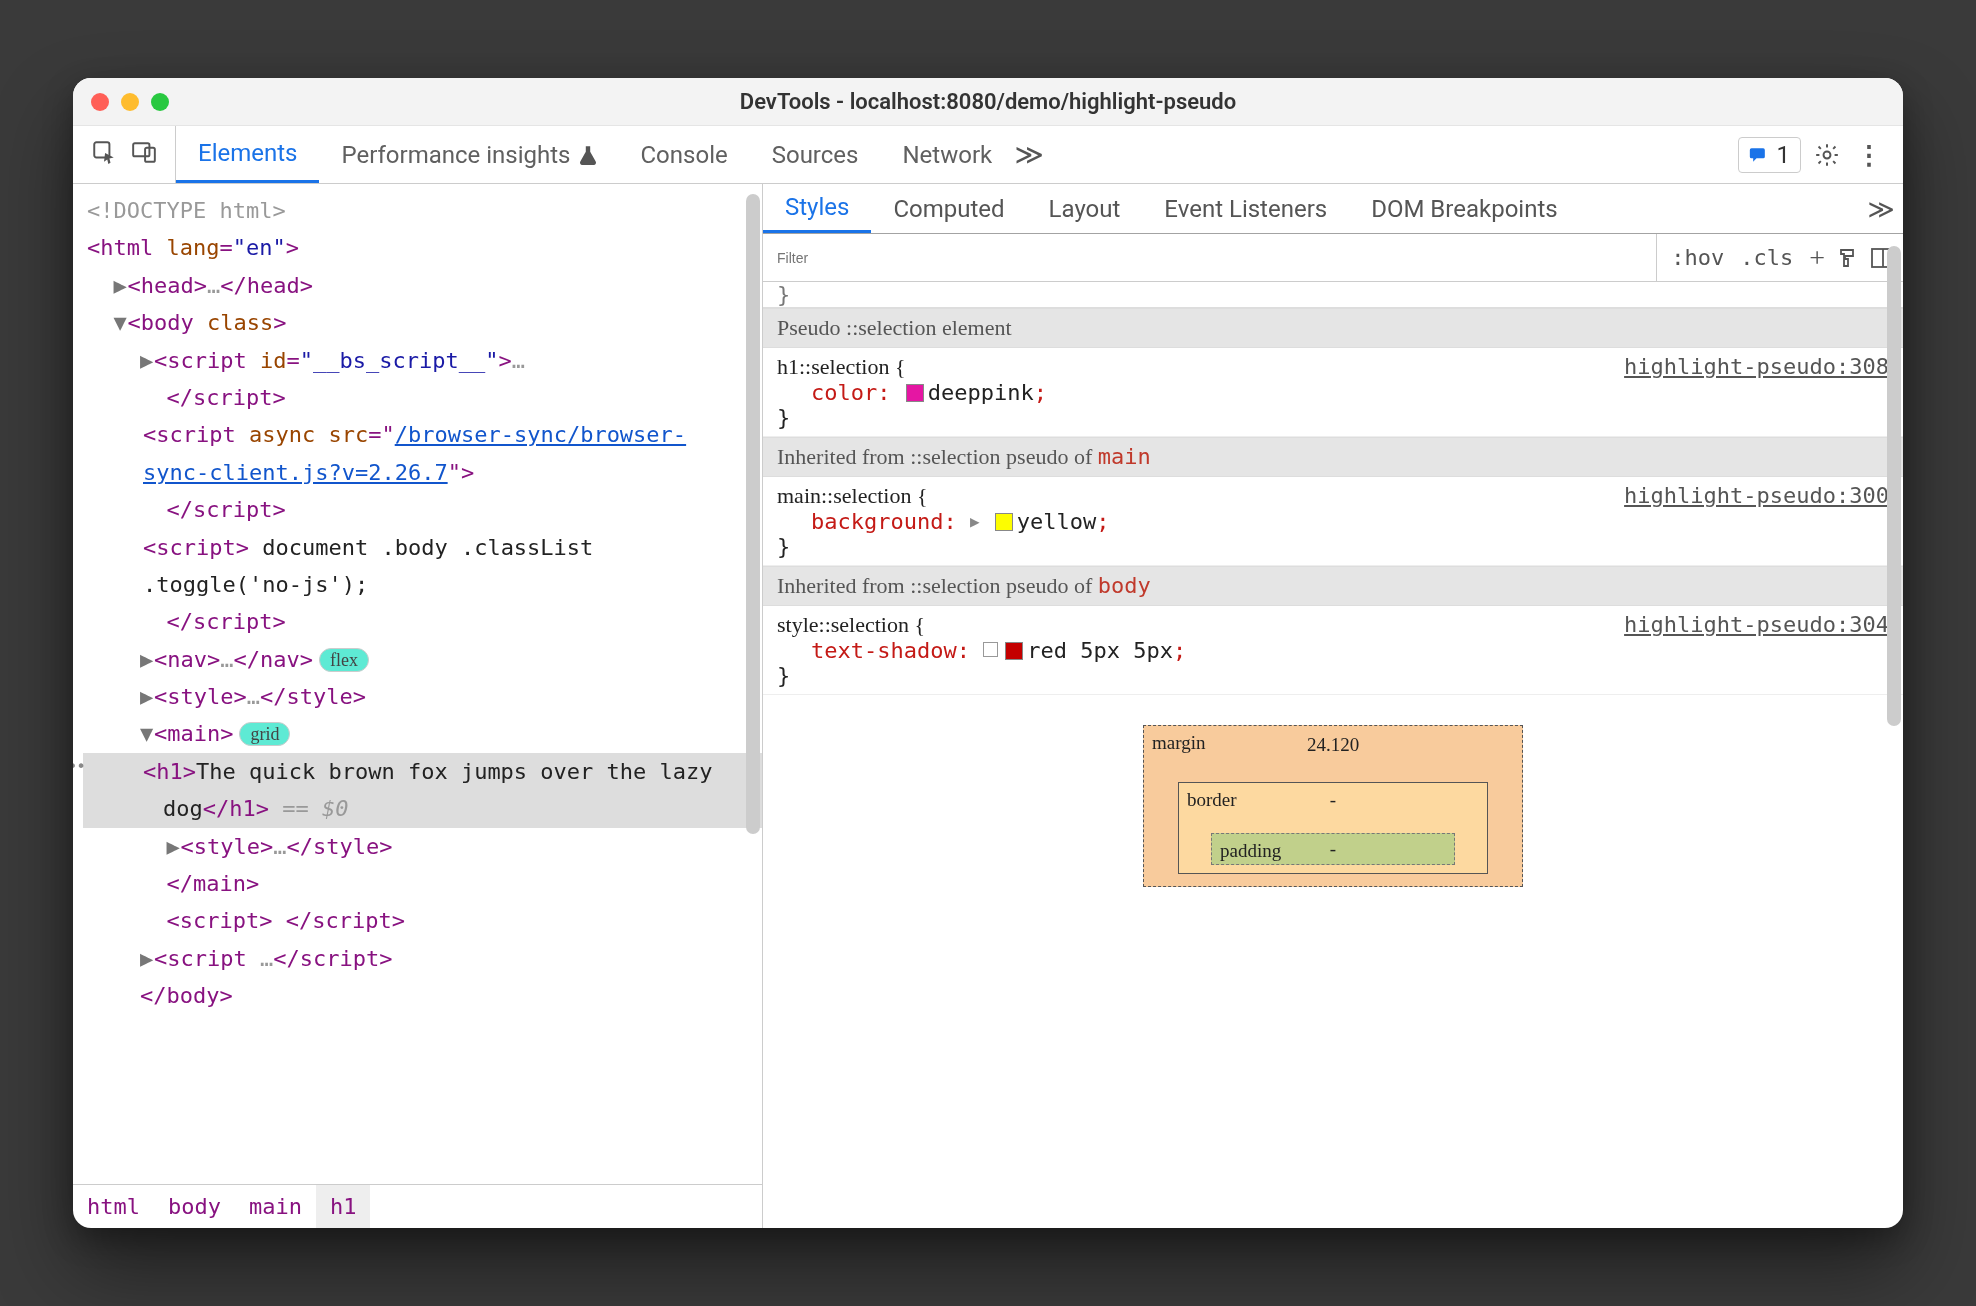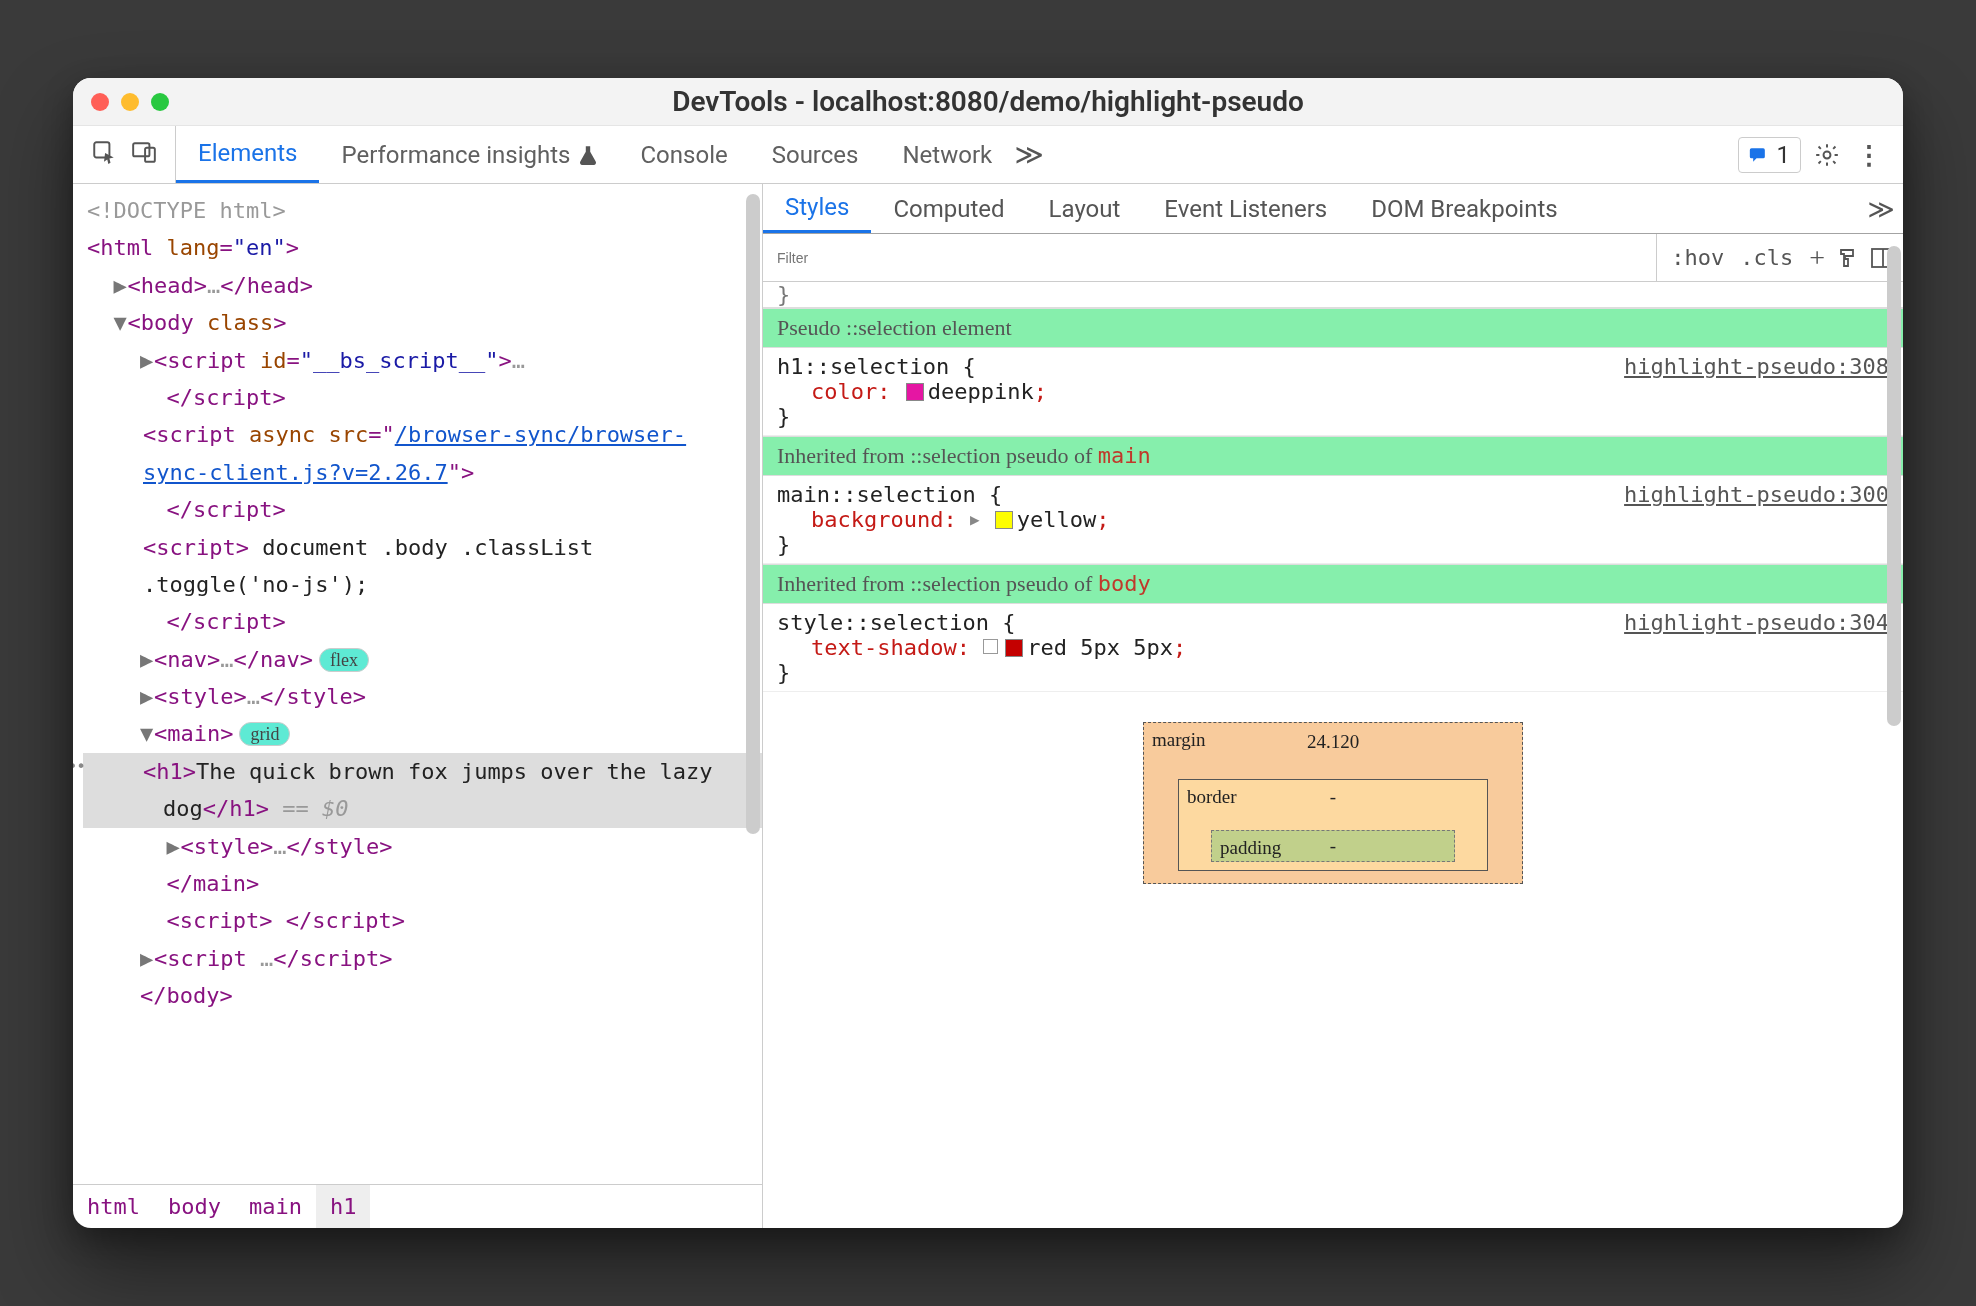--- a/index.html
+++ b/index.html
@@ -29,21 +29,21 @@
     background: #f3f3f3;
     border-bottom: 1px solid #e5e5e5;
     display: flex;
     align-items: center;
     position: relative;
     flex: 0 0 auto;
   }
   .traffic { display: flex; gap: 12px; margin-left: 18px; }
   .tl { width: 18px; height: 18px; border-radius: 50%; }
   .tl.red { background:#ff5f57; } .tl.yellow{background:#febc2e;} .tl.green{background:#28c840;}
-  .title-text { position:absolute; left:0; right:0; text-align:center; font-weight:600; color:#333; font-size:28px; }
+  .title-text { position:absolute; left:0; right:0; text-align:center; font-weight:600; color:#333; font-size:22px; }
   
   .main-tabs {
     height: 58px;
     display:flex;
     align-items:center;
     border-bottom: 1px solid #ccc;
     font-size: 24px;
     color:#444;
     flex: 0 0 auto;
   }
@@ -86,25 +86,25 @@
   .sub-tab { padding:0 22px; display:flex; align-items:center; cursor:pointer;}
   .sub-tab.active { color:#1a73e8; border-bottom:3px solid #1a73e8; }
   .sub-more { margin-left:auto; width:44px; display:flex;align-items:center;justify-content:center; font-size:26px; cursor:pointer;}
   .filter-row { display:flex; align-items:center; border-bottom:1px solid #ccc; height:48px; flex:0 0 auto;}
   .filter-input { flex:1; border:none; padding:0 14px; font-size:14px; color:#777; outline:none; height:100%; }
   .filter-actions { display:flex; align-items:center; font-family: ui-monospace, monospace; font-size:22px; color:#555; border-left:1px solid #ccc; height:100%; padding:0 6px; }
   .filter-actions span { padding:0 8px; cursor:pointer;}
   .filter-actions svg { width:24px; height:24px; stroke:#555; fill:none; stroke-width:1.8; margin:0 4px; cursor:pointer;}
   .styles-scroll { flex:1; overflow:auto; font-family: ui-monospace, "SF Mono", Menlo, monospace; font-size:22px; color:#222; position:relative;}
   .clip-top { padding:0 14px; color:#777; border-bottom:1px solid #ddd; }
-  .sect-head { background:#86efac; padding:6px 14px; color:#555; font-family:-apple-system; border-top:1px solid #ddd; border-bottom:1px solid #ddd;}
+  .sect-head { background:#e5e5e5; padding:6px 14px; color:#555; font-family:-apple-system; border-top:1px solid #ddd; border-bottom:1px solid #ddd;}
   .sect-head .el { color:#c0392b; font-family: ui-monospace, monospace; }
   .rule { padding:6px 14px 6px 14px; border-bottom:1px solid #eee; display:block; }
   .rule .srclink { float:right; color:#555; text-decoration:underline; cursor:pointer;}
-  .selector { color:#222; }
+  .selector { color:#222;font-family:Liberation Serif, serif; }
   .prop { color:#c41a16; margin-left:34px; display:block;}
   .prop .pname { color:#c41a16; }
   .prop .pval { color:#222; }
   .swatch { display:inline-block; width:18px; height:18px; border:1px solid #888; vertical-align:-2px; margin:0 4px 0 2px;}
   .mini-tri { color:#888; font-size:16px; vertical-align:2px;}
   .shadow-ico { display:inline-block; width:18px;height:18px; vertical-align:-2px; margin-right:2px; position:relative;}
   .shadow-ico::before{content:"";position:absolute;left:0;top:0;width:13px;height:13px;border:1.5px solid #999;background:#fff;}
   .shadow-ico::after{content:"";position:absolute;left:4px;top:4px;width:13px;height:13px;background:#bbb;z-index:-1;}
   .clip-brace { color:#222; }
   

